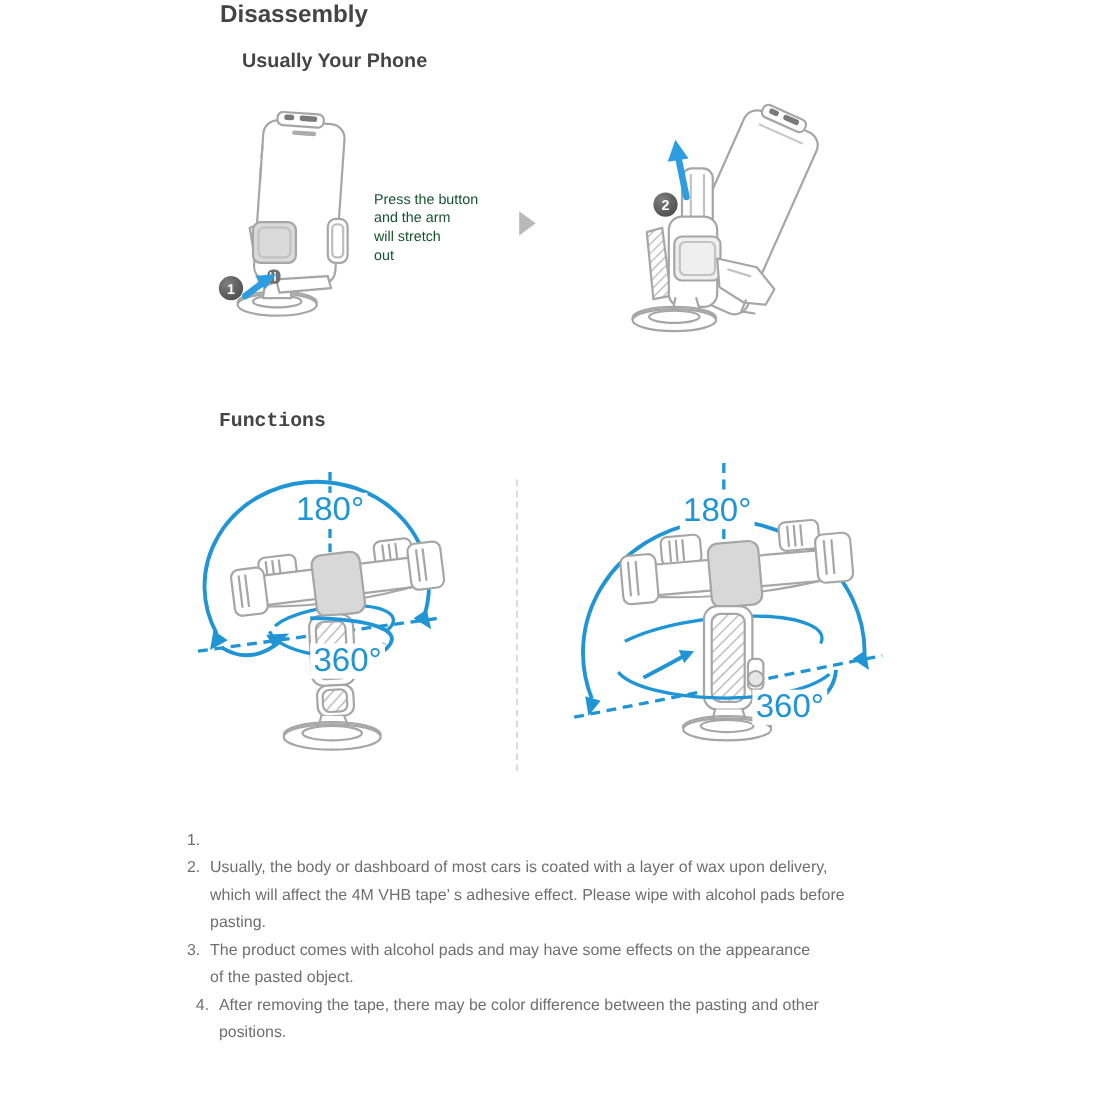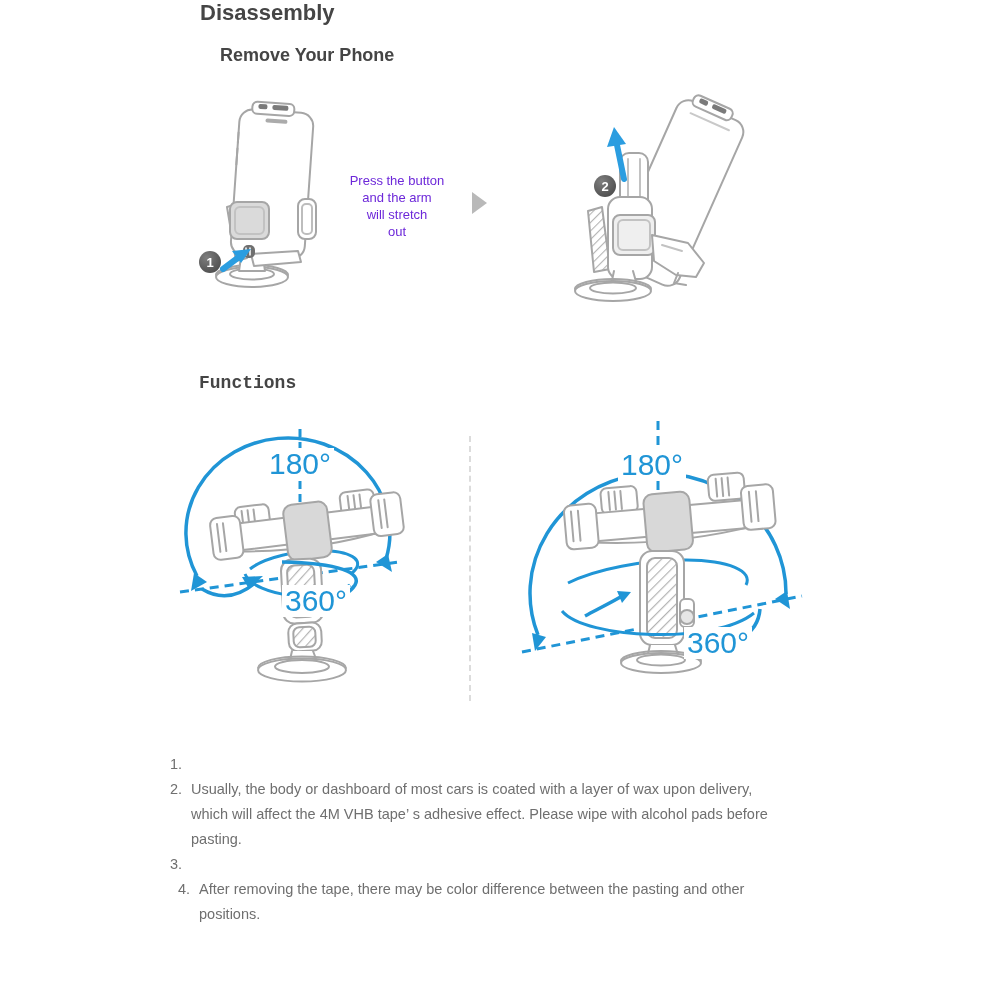--- a/index.html
+++ b/index.html
@@ -3,22 +3,22 @@
 <meta charset="utf-8">
 <style>
   html,body{margin:0;padding:0;background:#ffffff;}
   .page{position:relative;width:1000px;height:1000px;background:#ffffff;overflow:hidden;
         font-family:"Liberation Sans", sans-serif;}
   .h-main{position:absolute;left:200px;top:0px;font-size:22px;font-weight:700;color:#454545;}
   .h-sub{position:absolute;font-size:18px;font-weight:700;color:#454545;}
   #sub-remove{left:220px;top:45px;}
   #sub-functions{left:199px;top:373px;font-family:Liberation Mono, monospace;}
   .ill{position:absolute;}
-  .caption{position:absolute;left:332px;top:172px;width:130px;font-size:13px;line-height:17px;
-           color:#6d28d9;white-space:pre-line;text-align:center;}
+  .caption{position:absolute;left:340px;top:172px;width:130px;font-size:13px;line-height:17px;
+           color:#14532d;white-space:pre-line;}
   .tri{position:absolute;left:472px;top:192px;width:0;height:0;
        border-top:11px solid transparent;border-bottom:11px solid transparent;
        border-left:15px solid #b9b9b9;}
   .badge{position:absolute;width:22px;height:22px;border-radius:50%;
          background:radial-gradient(circle at 35% 30%, #7e7e7e, #424242);
          color:#fff;font-size:13px;font-weight:700;display:flex;align-items:center;justify-content:center;}
   .b1{left:199px;top:251px;}
   .b2{left:594px;top:175px;}
   .deg{position:absolute;font-size:30px;color:#2095d6;background:#ffffff;padding:0 3px;line-height:1.05;}
   .d180l{left:266px;top:448px;}
@@ -33,21 +33,21 @@
   .note-item .txt{white-space:pre-line;}
   .note-item.indent{padding-left:8px;}
   svg .gline{stroke:#a6a6a6;stroke-width:2;fill:none;stroke-linecap:round;stroke-linejoin:round;}
 </style>
 </head>
 <body>
 
 <div class="page">
 
   <div class="h-main">Disassembly</div>
-  <div class="h-sub" id="sub-remove">Remove Your Phone</div>
+  <div class="h-sub" id="sub-remove">Usually Your Phone</div>
 
   <svg class="ill" style="left:185px;top:95px" width="180" height="200" viewBox="0 0 180 200">
     <defs>
       <pattern id="hA" width="6" height="6" patternUnits="userSpaceOnUse" patternTransform="rotate(45)">
         <rect width="6" height="6" fill="#ffffff"></rect>
         <line x1="0" y1="0" x2="0" y2="6" stroke="#b4b4b4" stroke-width="2.2"></line>
       </pattern>
     </defs>
     <g class="gline">
       <ellipse cx="67" cy="182" rx="36" ry="10" fill="#fff"></ellipse>
@@ -251,20 +251,22 @@
       <span class="num">1.</span>
     </div>
     <div class="note-item">
       <span class="num">2.</span>
       <span class="txt">Usually, the body or dashboard of most cars is coated with a layer of wax upon delivery,
 which will affect the 4M VHB tape’ s adhesive effect. Please wipe with alcohol pads before
 pasting.</span>
     </div>
     <div class="note-item">
       <span class="num">3.</span>
+      <span class="txt">The product comes with alcohol pads and may have some effects on the appearance
+of the pasted object.</span>
     </div>
     <div class="note-item indent">
       <span class="num">4.</span>
       <span class="txt">After removing the tape, there may be color difference between the pasting and other
 positions.</span>
     </div>
   </div>
 
 </div>
 

